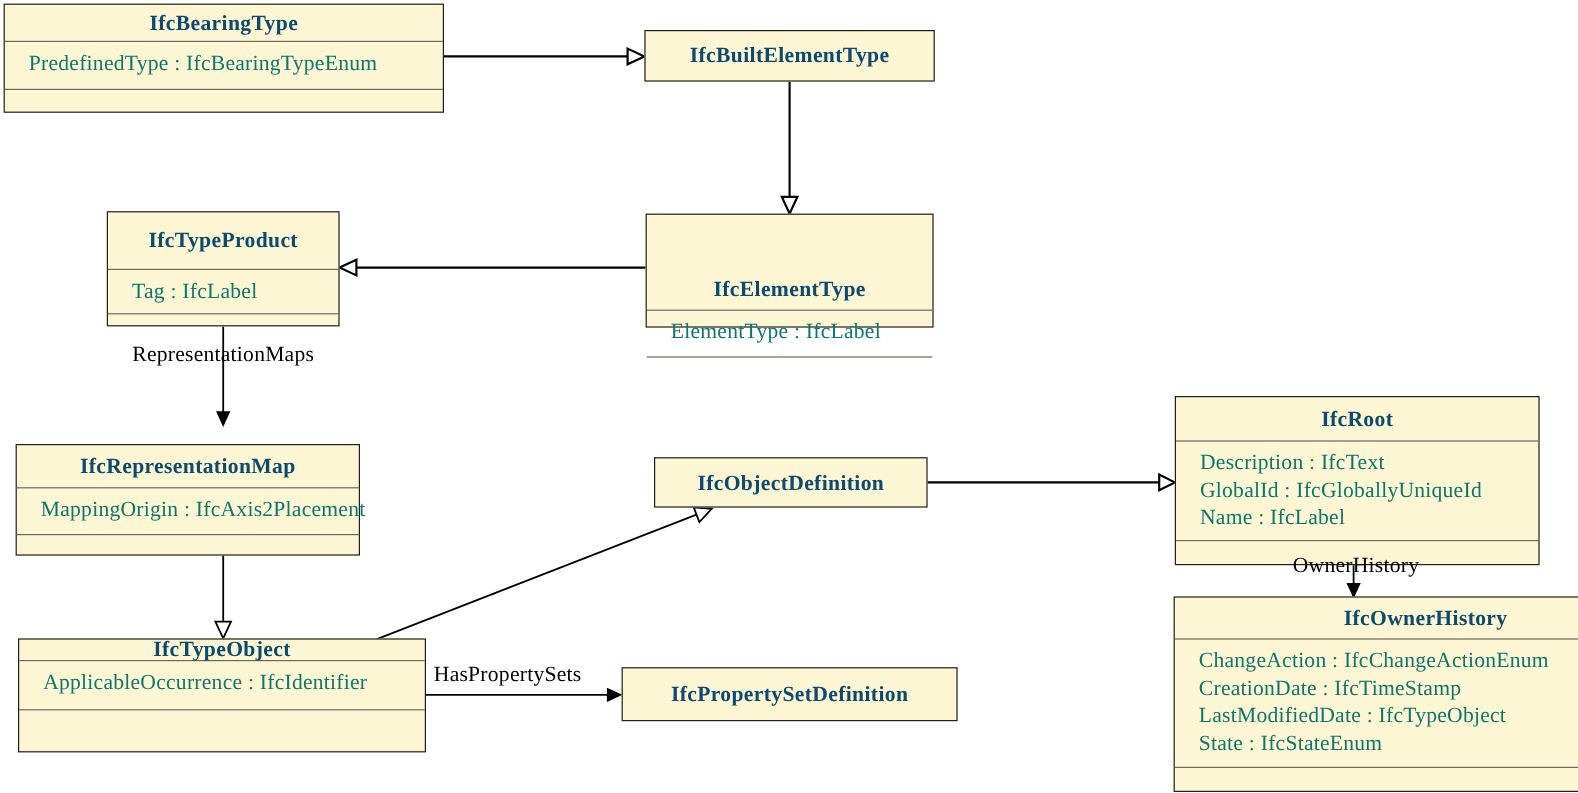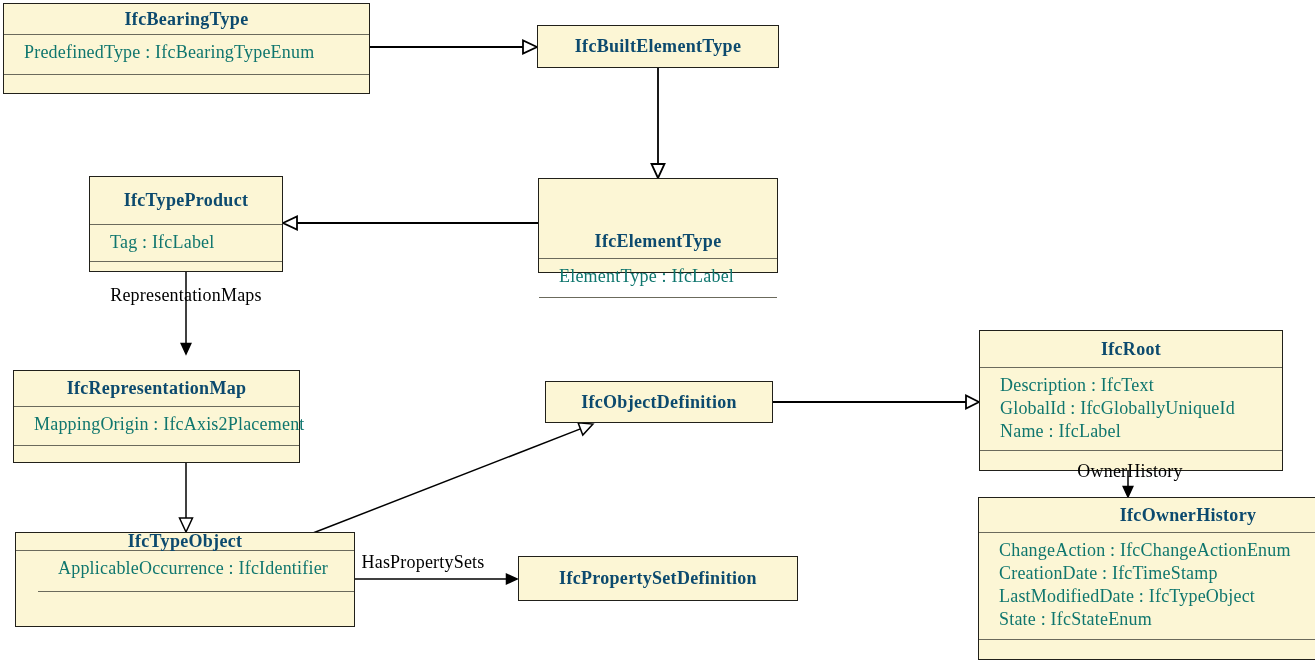--- a/index.html
+++ b/index.html
@@ -141,21 +141,21 @@
     <div class="uml-attrs sep" style="height:83px;">
       <div>Description : IfcText</div>
       <div>GlobalId : IfcGloballyUniqueId</div>
       <div>Name : IfcLabel</div>
     </div>
     <div class="uml-empty"></div>
   </div>
 
   <div class="uml-class" style="left:15px;top:532px;width:340px;height:95px;">
     <div class="uml-title sep" style="height:18px;">IfcTypeObject</div>
-    <div class="uml-attrs sep" style="height:41px;margin-left:22px;">
+    <div class="uml-attrs sep" style="height:41px;">
       <div>ApplicableOccurrence : IfcIdentifier</div>
     </div>
     <div class="uml-empty"></div>
   </div>
 
   <div class="uml-class" style="left:518px;top:556px;width:280px;height:45px;">
     <div class="uml-title" style="height:100%;">IfcPropertySetDefinition</div>
   </div>
 
   <div class="uml-class" style="left:946px;top:497px;width:420px;height:163px;margin-left:32px;">

